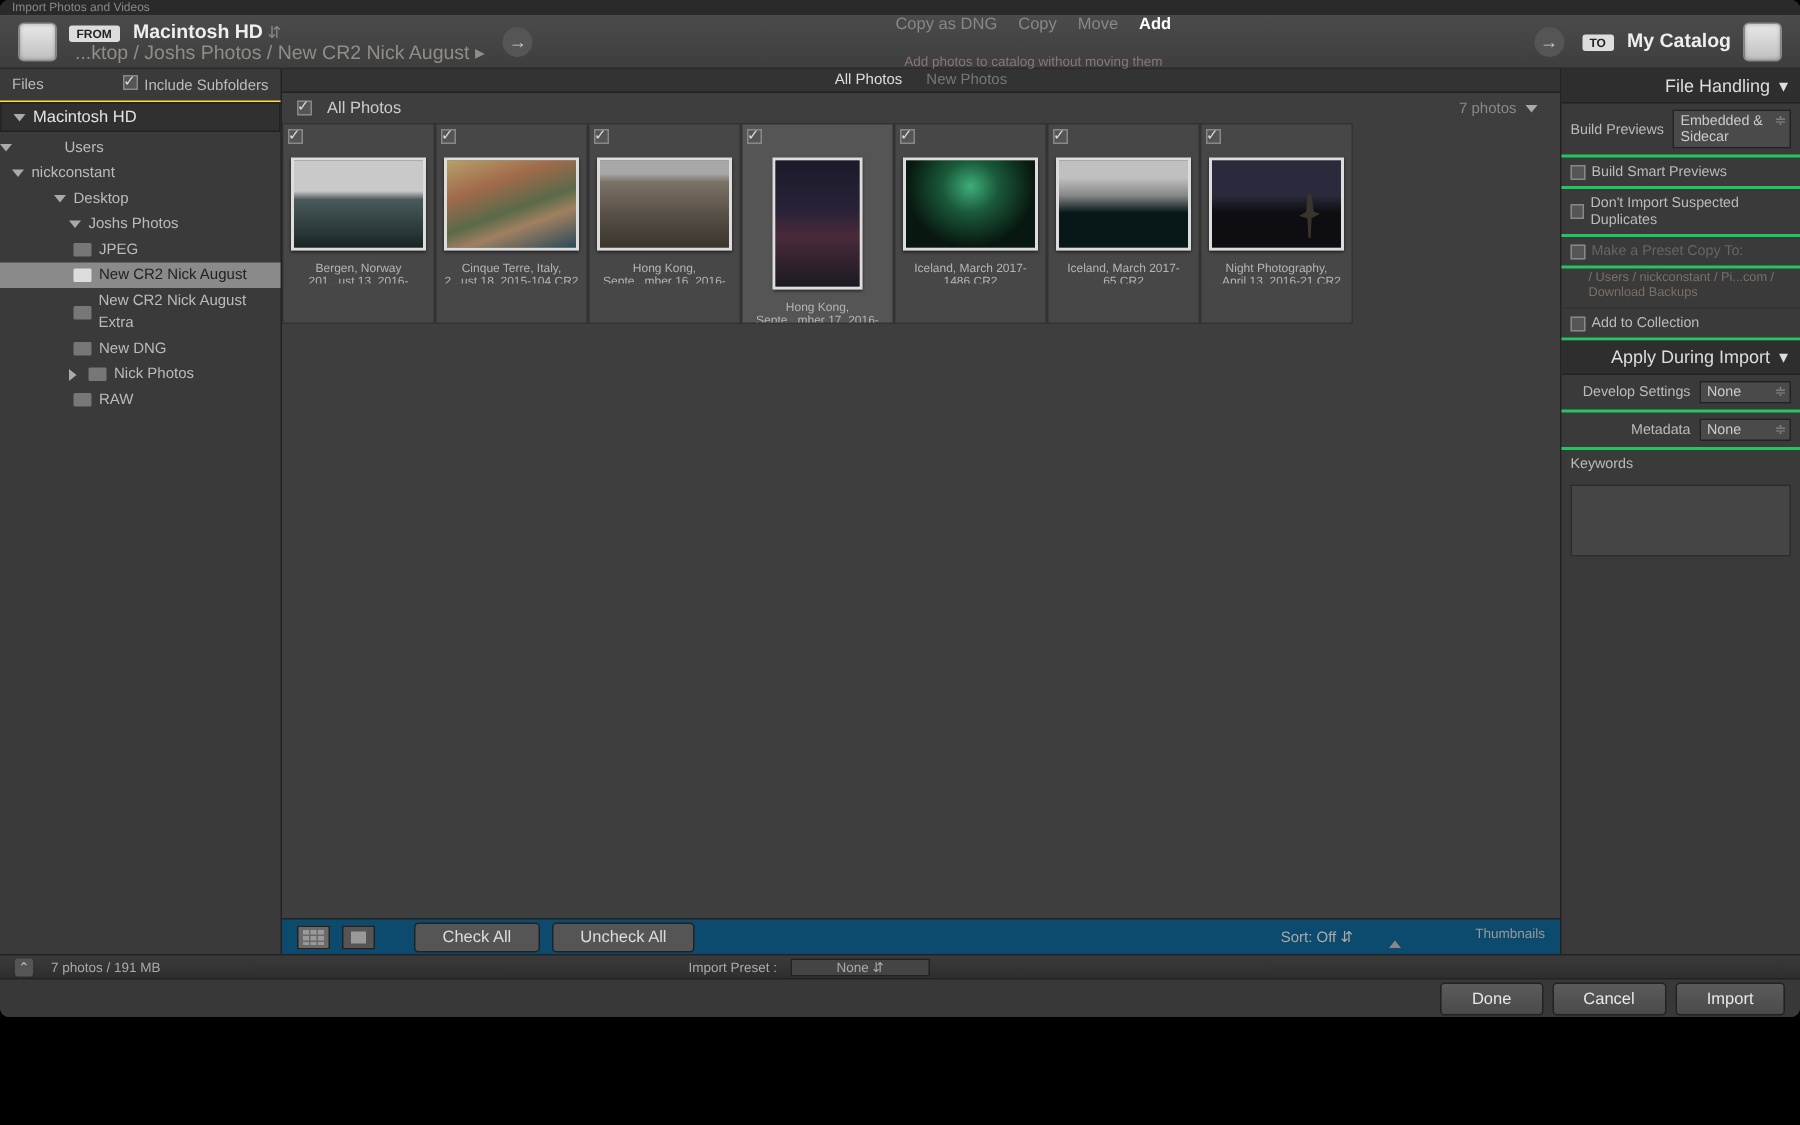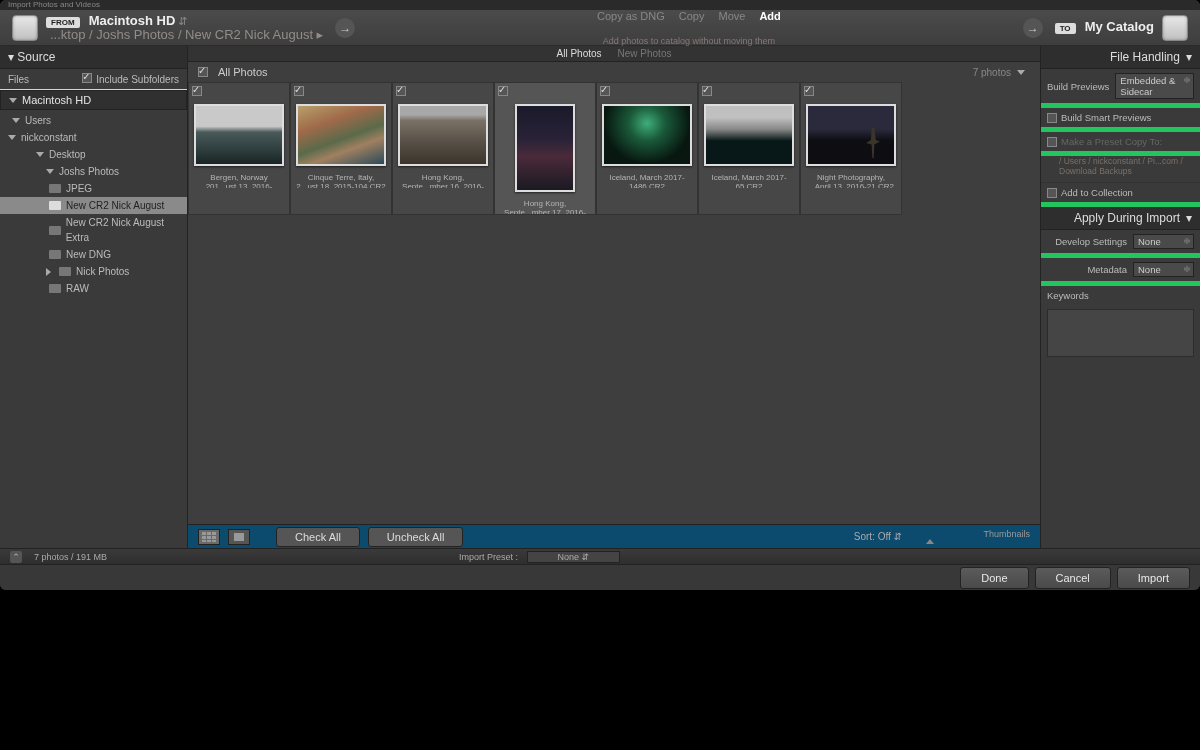--- a/index.html
+++ b/index.html
@@ -1,17 +1,17 @@
 <!DOCTYPE html>
 <html><head>
 <meta charset="utf-8">
 <style>
   * { box-sizing: border-box; margin: 0; padding: 0; font-family: "Helvetica Neue", Arial, sans-serif; }
   html,body { width:1200px; height:750px; background:#000; color:#ccc; font-size:11px; overflow:hidden; }
-  .app { width:1200px; height:590px; background:#3e3e3e; display:flex; flex-direction:column; border-radius:6px; overflow:hidden;}
+  .app { width:1200px; height:678px; background:#3e3e3e; display:flex; flex-direction:column; border-radius:6px; overflow:hidden;}
   .menubar { height:10px; background:#2a2a2a; color:#888; padding:0 8px; font-size:8px;}
   
   .header { height:36px; background:linear-gradient(#4b4b4b,#3e3e3e); display:flex; align-items:center; padding:0 12px; border-bottom:1px solid #2a2a2a;}
   .src-badge, .dst-badge { background:#ddd; color:#222; font-weight:bold; font-size:8px; padding:1px 5px; border-radius:2px; margin-right:6px;}
   .source-area, .dest-area { display:flex; align-items:center; }
   .source-area .title, .dest-area .title { color:#eee; font-size:13px; font-weight:bold;}
   .source-area .sub { color:#918d87; font-size:13px; margin-left:4px;}
   .source-stack { display:flex; flex-direction:column; line-height:12px;}
   .hdd-icon { width:26px; height:26px; background:linear-gradient(#e8e8e8,#c0c0c0); border-radius:4px; border:1px solid #888; box-shadow:inset 0 0 3px rgba(0,0,0,.3);}
   .arrow-circ { width:20px; height:20px; border-radius:50%; background:#555; display:flex; align-items:center; justify-content:center; color:#ccc; font-size:12px; margin:0 12px;}
@@ -29,21 +29,21 @@
   .files-row { display:flex; justify-content:space-between; align-items:center; font-size:10px; padding:4px 8px; color:#bbb; border-bottom:1px solid #fde047;}
   .chk { display:inline-block; width:10px; height:10px; border:1px solid #888; background:#555; position:relative; margin-right:4px;}
   .chk.on::after { content:"✓"; position:absolute; top:-3px; left:-1px; font-size:10px; color:#ddd;}
   .vol-head { background:#303030; padding:3px 8px; font-size:11px; color:#e4e4e4; border:1px solid #222; display:flex; align-items:center;}
   .tri { display:inline-block; width:0;height:0; border-left:4px solid transparent; border-right:4px solid transparent; border-top:5px solid #aaa; margin-right:5px;}
   .tri.right { border-top:4px solid transparent; border-bottom:4px solid transparent; border-left:5px solid #aaa; border-right:none;}
   .tree { padding:2px 0; font-size:10px; color:#bbb;}
   .tree .item { display:flex; align-items:center; padding:1px 0 1px 8px; line-height:15px; cursor:pointer;}
   .tree .item.selected { background:#8a8a8a; color:#222;}
   .tree .item .folder { width:12px; height:9px; background:#777; margin:0 5px 0 3px; border-radius:1px; }
-  .tree .d1{padding-left:12px;} .tree .d2{} .tree .d3{padding-left:36px;}
+  .tree .d1{padding-left:0;gap:30px;} .tree .d2{} .tree .d3{padding-left:36px;}
   .tree .d4{padding-left:46px;} .tree .d5{padding-left:46px;}
   
   .center { flex:1; display:flex; flex-direction:column; background:#3e3e3e;}
   .tabs-row { height:16px; background:#333; display:flex; align-items:center; justify-content:center; gap:16px; font-size:10px; border-bottom:1px solid #222;}
   .tabs-row span { color:#777; cursor:pointer;}
   .tabs-row span.active { color:#ddd;}
   .grid-head { display:flex; align-items:center; justify-content:space-between; padding:4px 10px; font-size:11px; color:#ccc;}
   .grid-head .left { display:flex; align-items:center; gap:6px;}
   .grid-head .right { color:#888; font-size:10px; display:flex; align-items:center; gap:6px;}
   .grid-body { flex:1; overflow:auto; background:#3e3e3e;}
@@ -67,21 +67,21 @@
     linear-gradient(#999,#999) 10px 4px/4px 3px no-repeat,
     linear-gradient(#999,#999) 0 8px/4px 2px no-repeat,
     linear-gradient(#999,#999) 5px 8px/4px 2px no-repeat,
     linear-gradient(#999,#999) 10px 8px/4px 2px no-repeat;}
   .pill-btn { background:#555; border:1px solid #222; color:#ddd; padding:3px 18px; font-size:11px; border-radius:3px; cursor:pointer;}
   .grid-foot .spacer { flex:1;}
   .grid-foot .sort { color:#aaa; font-size:10px;}
   .thumb-label { color:#999; font-size:9px; text-align:right; margin-left:20px;}
   .tri-up { width:0;height:0;border-left:4px solid transparent;border-right:4px solid transparent;border-bottom:5px solid #888; margin-left:16px;}
   
-  .r-row { display:flex; align-items:center; font-size:9.5px; padding:4px 6px; color:#bbb; border-bottom:5px solid #22c55e;}
+  .r-row { display:flex; align-items:center; font-size:9.5px; padding:4px 6px; color:#bbb; border-bottom:2px solid #22c55e;}
   .r-row.dim { color:#666;}
   .r-row .lab { flex:0 0 auto; margin-right:6px; text-align:right;}
   .r-sel { flex:1; background:#4a4a4a; border:1px solid #222; color:#ccc; font-size:9.5px; padding:1px 14px 1px 4px; position:relative;}
   .r-sel::after{content:"≑"; position:absolute; right:2px; top:0; color:#888;}
   .r-note { font-size:8.5px; color:#7a7068; padding:0 6px 6px 18px; border-bottom:1px solid #323232;}
   .kw-box { margin:4px 6px; height:48px; background:#454545; border:1px solid #2c2c2c;}
   
   .statusbar { height:16px; background:linear-gradient(#3a3a3a,#2e2e2e); display:flex; align-items:center; font-size:9px; color:#aaa; padding:0 10px; gap:12px; border-top:1px solid #222;}
   .statusbar .chevup { width:12px;height:12px; background:#555; border-radius:2px; display:flex;align-items:center;justify-content:center; color:#bbb;}
   .statusbar .preset { margin-left:340px;}
@@ -136,23 +136,20 @@
           <span class="title">My Catalog</span>
         </div>
       </div>
       <div class="hdd-icon"></div>
     </div>
   </div>
 
   <div class="body">
 
     <div class="panel panel-left">
-      <div class="panel-head">
-        <span>▾ <span>Source</span></span>
-      </div>
       <div class="files-row">
         <span>Files</span>
         <span><span class="chk on"></span><span>Include Subfolders</span></span>
       </div>
       <div class="vol-head">
           <span class="tri"></span>
           <span>Macintosh HD</span>
         </div>
       <div class="tree">
         <div class="item d1">
@@ -292,20 +289,24 @@
           <span style="margin-left:6px;">▾</span>
         </div>
       <div class="r-row">
         <span class="lab">Build Previews</span>
         <span class="r-sel">Embedded &amp; Sidecar</span>
       </div>
       <div class="r-row">
           <span class="chk"></span>
           <span>Build Smart Previews</span>
         </div>
+      <div class="r-row">
+          <span class="chk"></span>
+          <span>Don't Import Suspected Duplicates</span>
+        </div>
       <div class="r-row dim">
           <span class="chk"></span>
           <span>Make a Preset Copy To:</span>
         </div>
       <div class="r-note">/ Users / nickconstant / Pi...com / Download Backups</div>
       <div class="r-row">
           <span class="chk"></span>
           <span>Add to Collection</span>
         </div>
 

